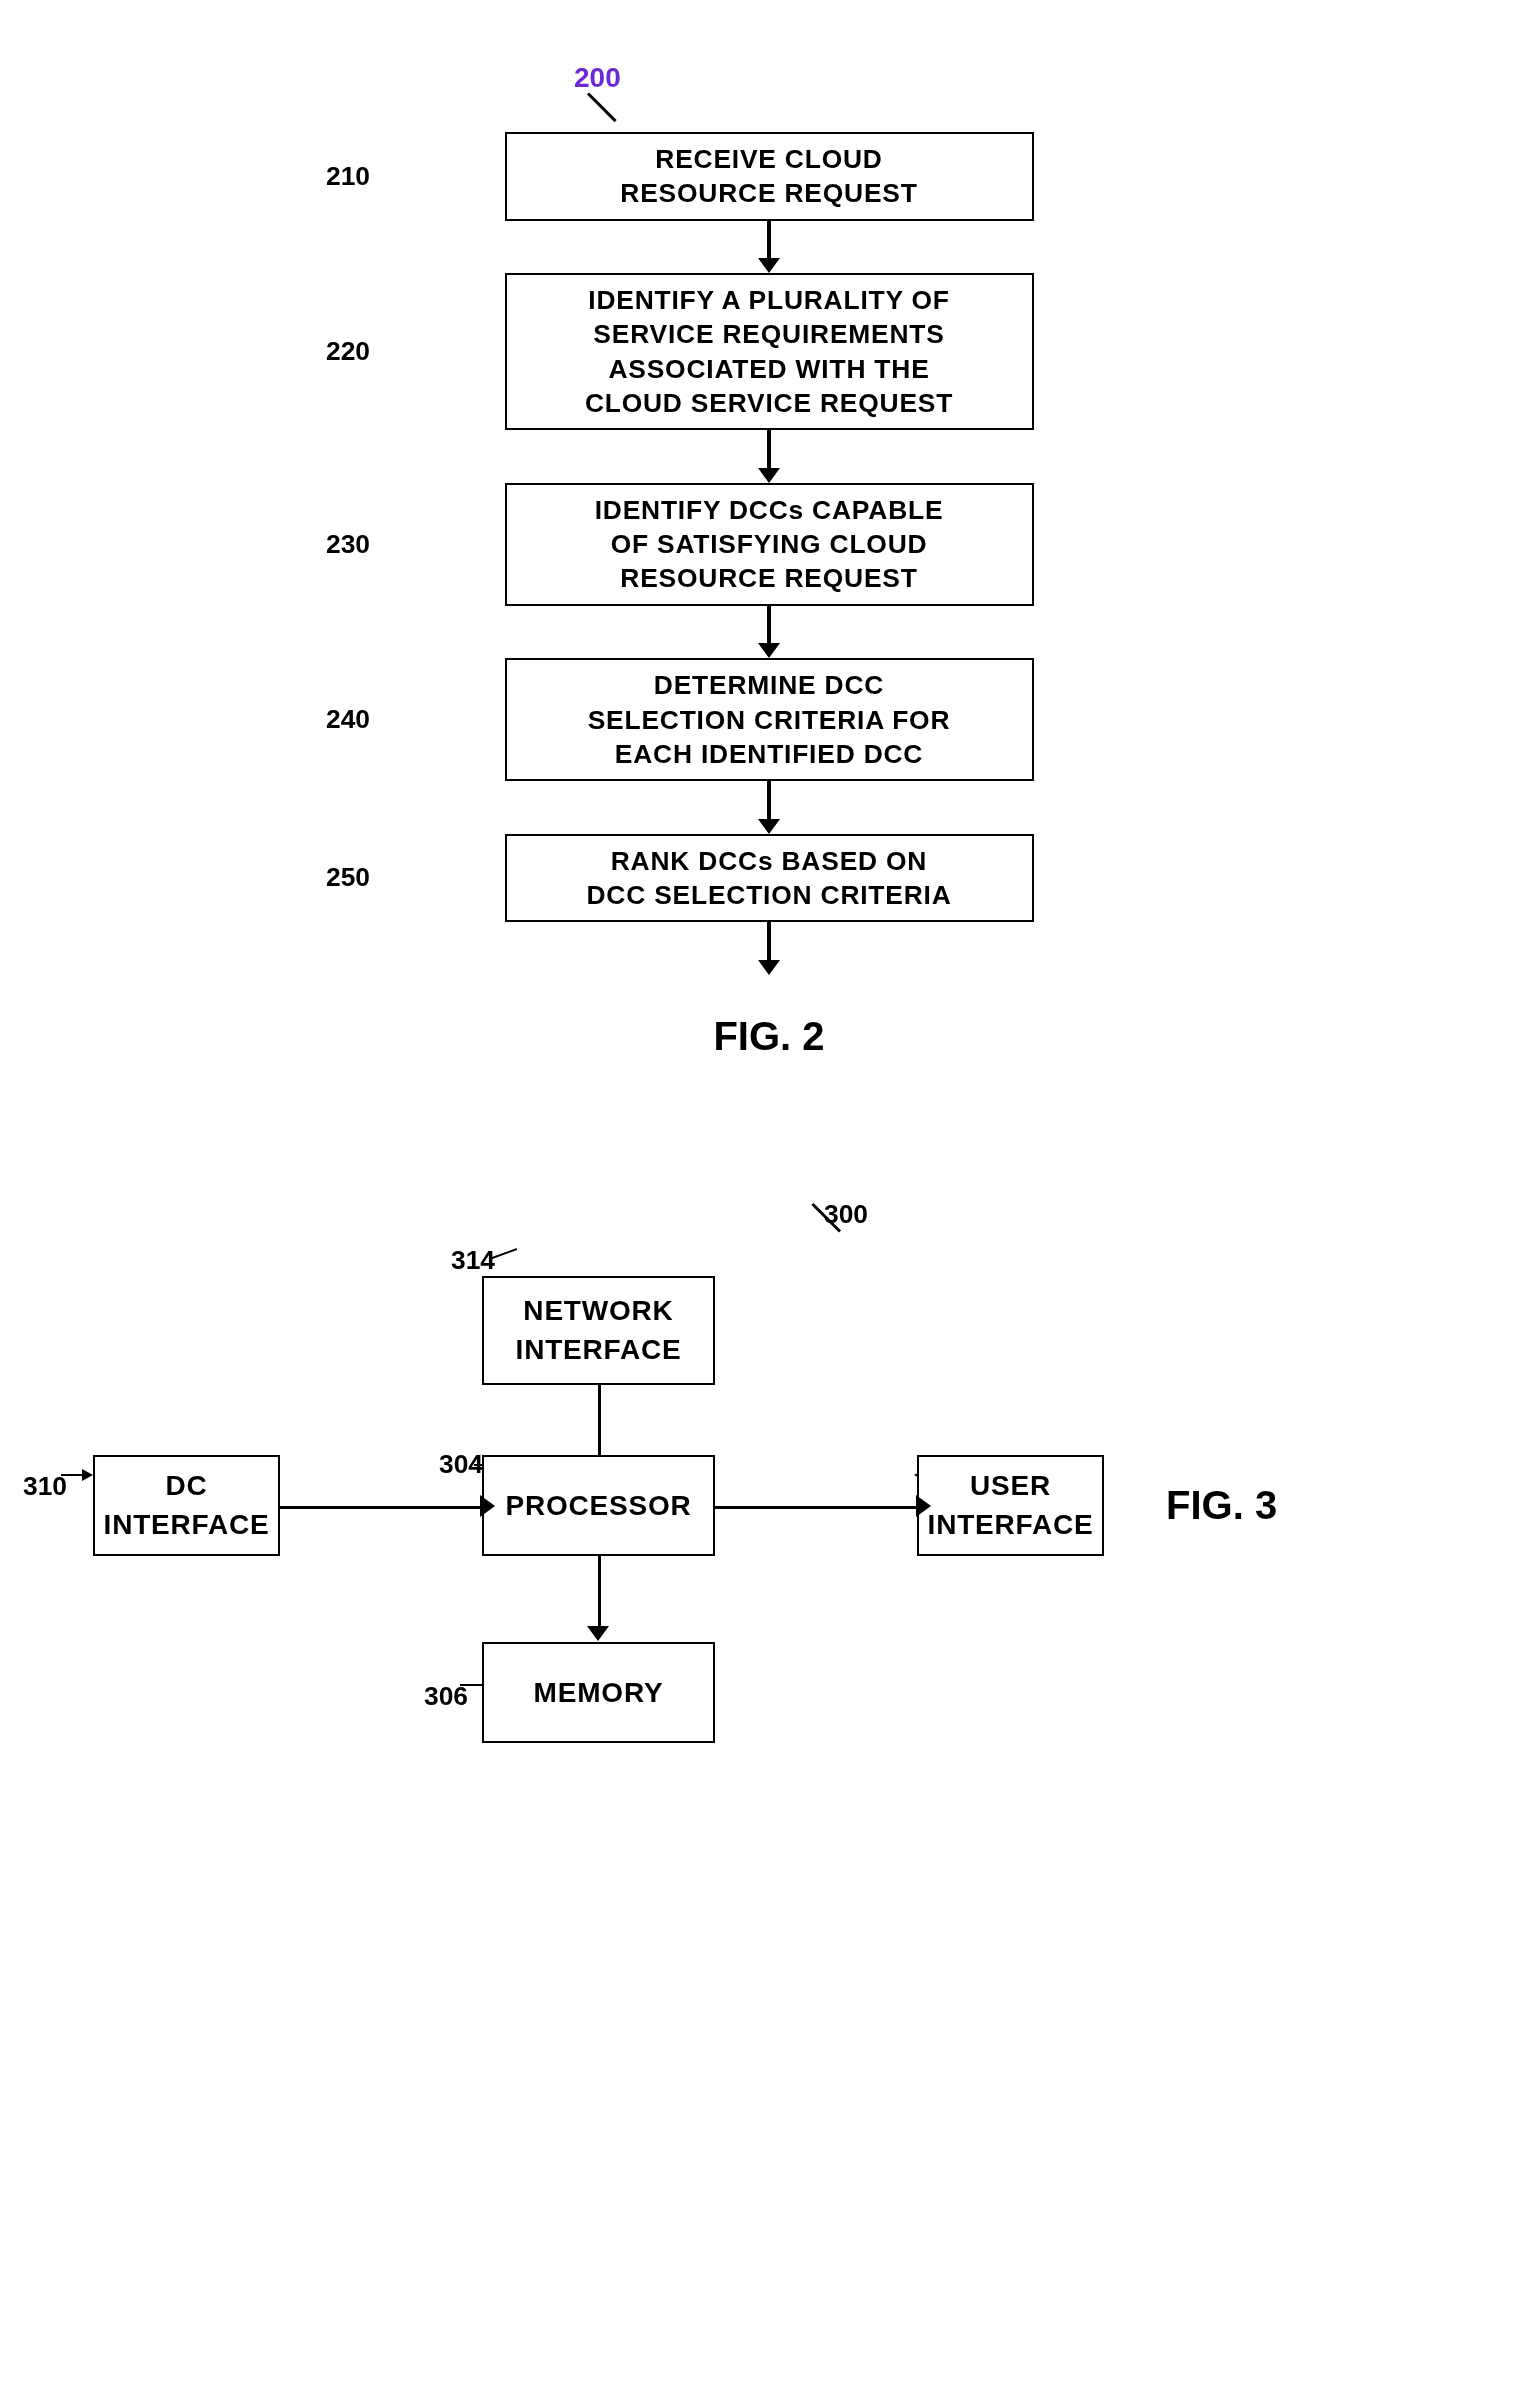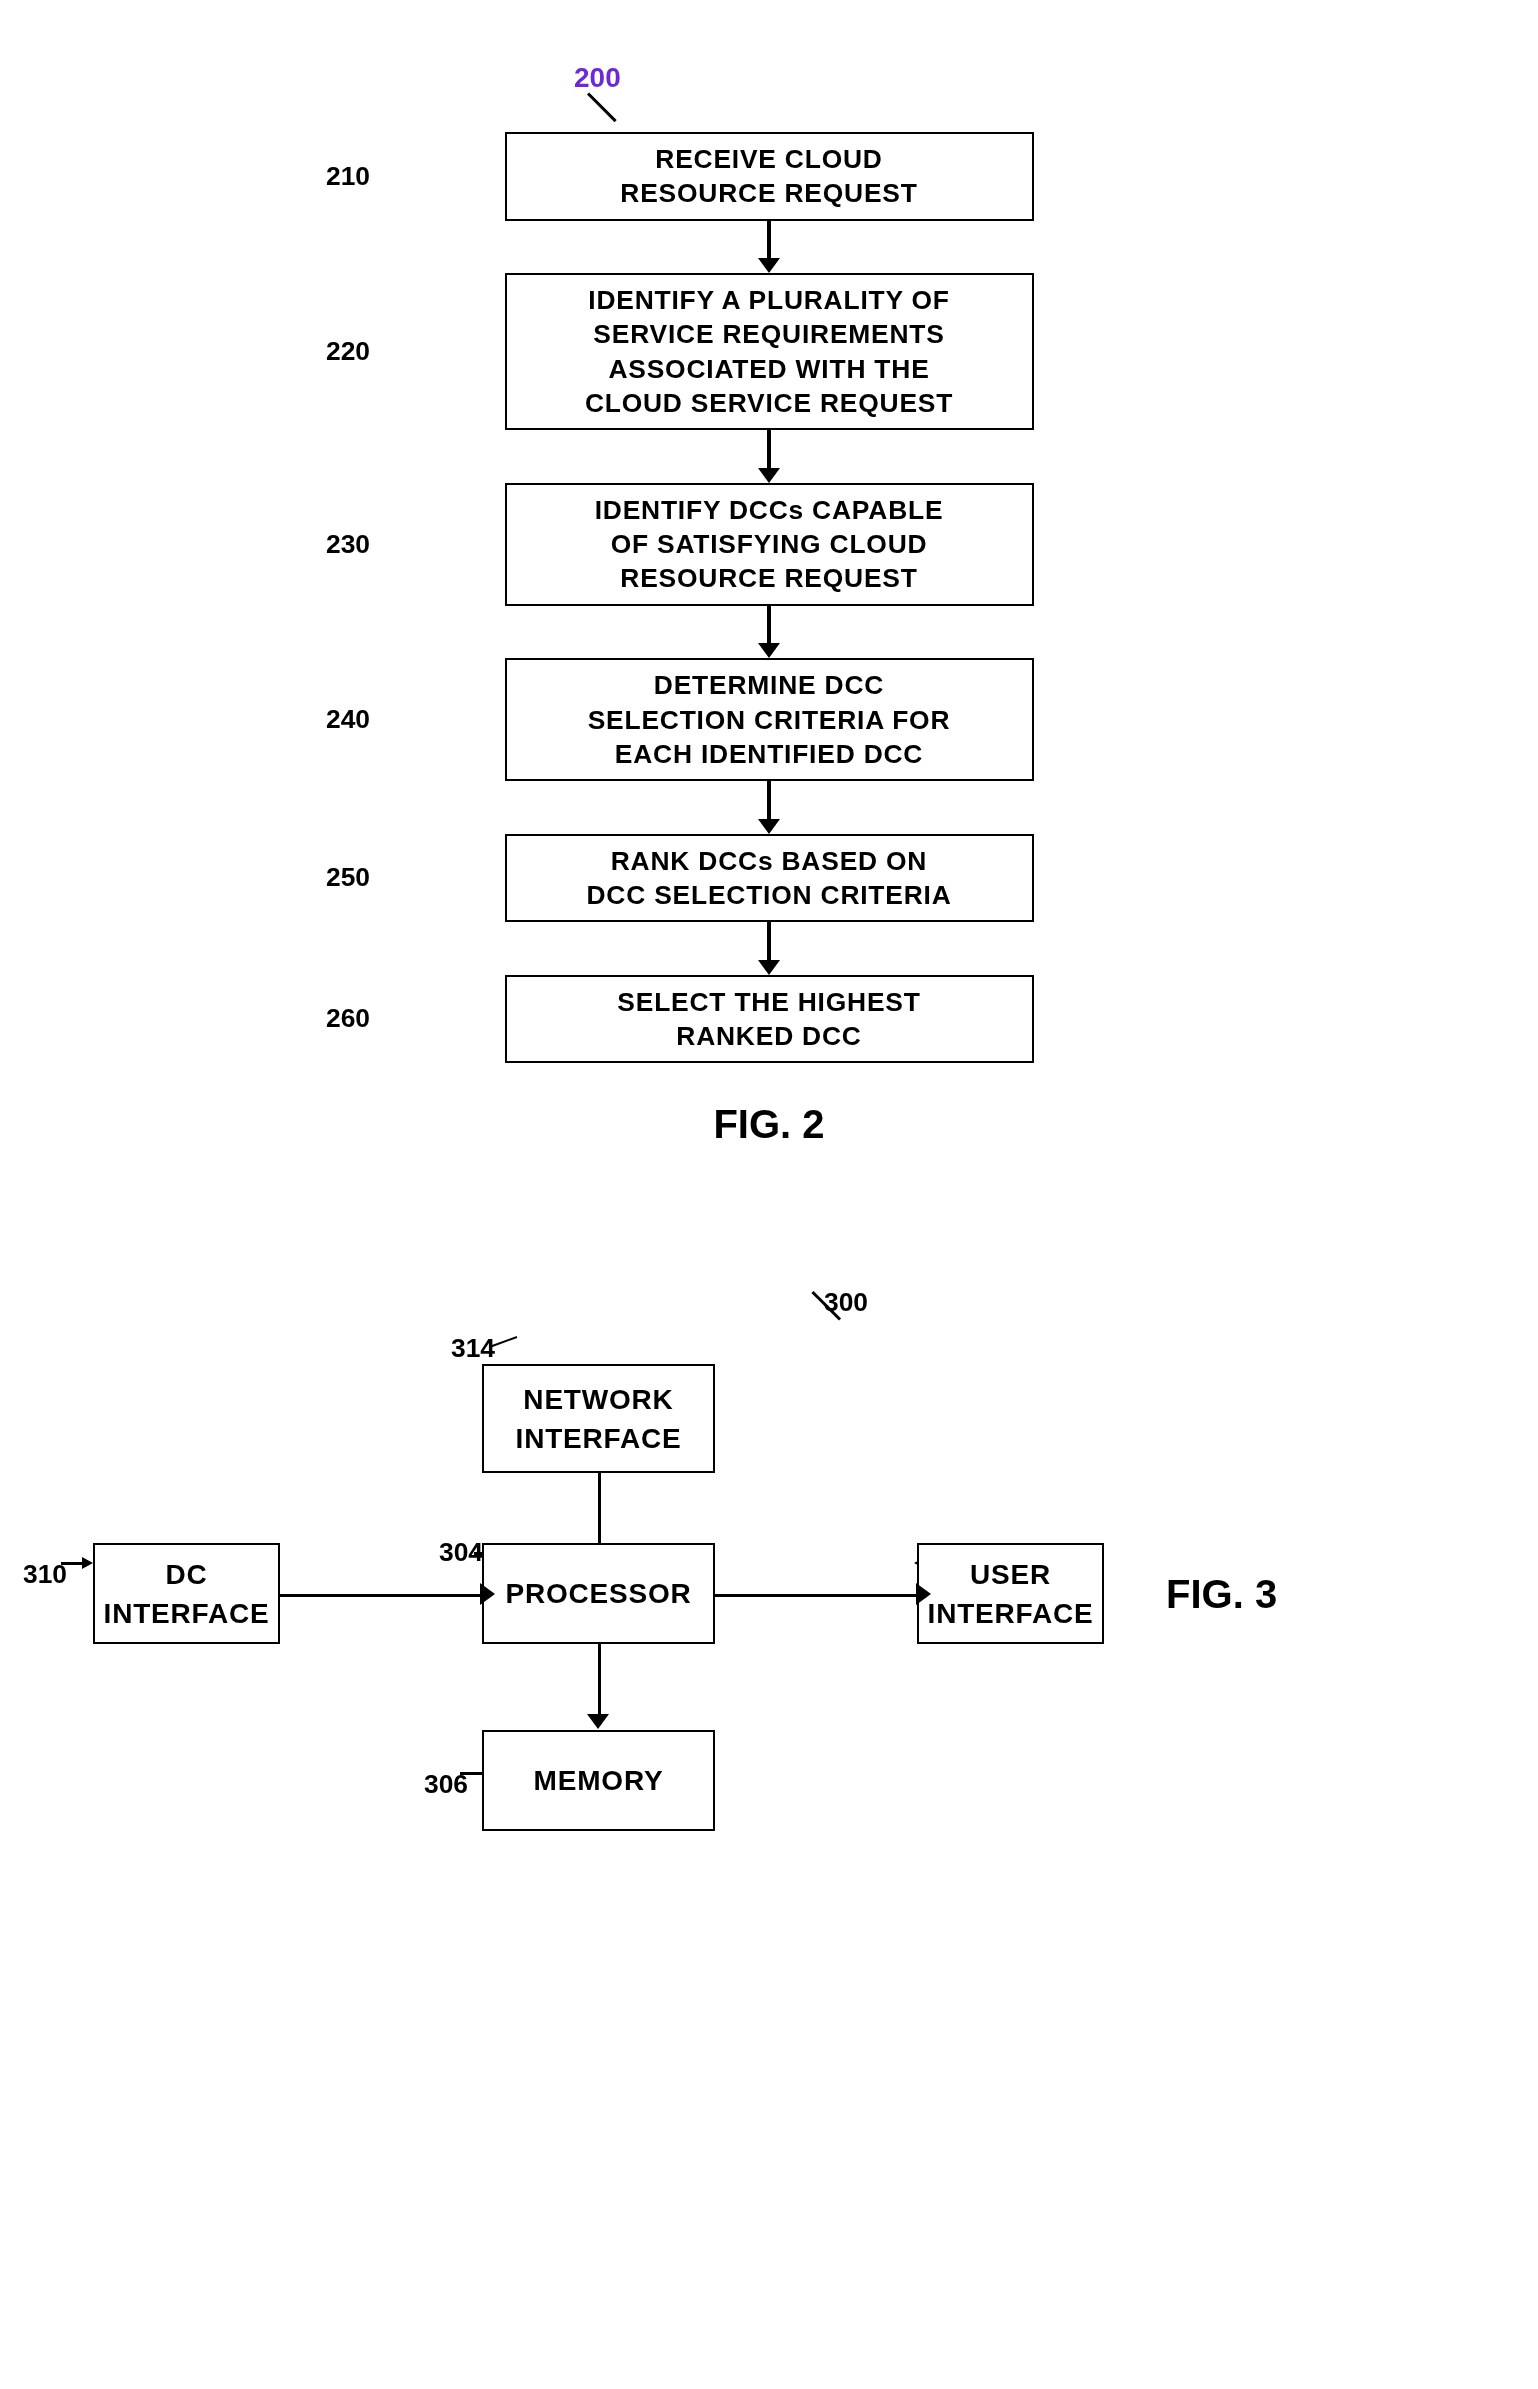--- a/index.html
+++ b/index.html
@@ -235,26 +235,20 @@
         <div class="step-box">
           <span>RANK DCCs BASED ON<br>DCC SELECTION CRITERIA</span>
         </div>
       </div>
 
       <div class="connector">
         <div class="connector-line"></div>
         <div class="connector-arrow"></div>
       </div>
 
-      <div class="flow-step">
-        <div class="step-label">260</div>
-        <div class="step-box">
-          <span>SELECT THE HIGHEST<br>RANKED DCC</span>
-        </div>
-      </div>
 
     </div>
 
     <div class="fig-label">FIG. 2</div>
 
   </div>
 
   <div class="fig3-section">
 
     <div style="position:relative; width:1166px; height:700px;">

